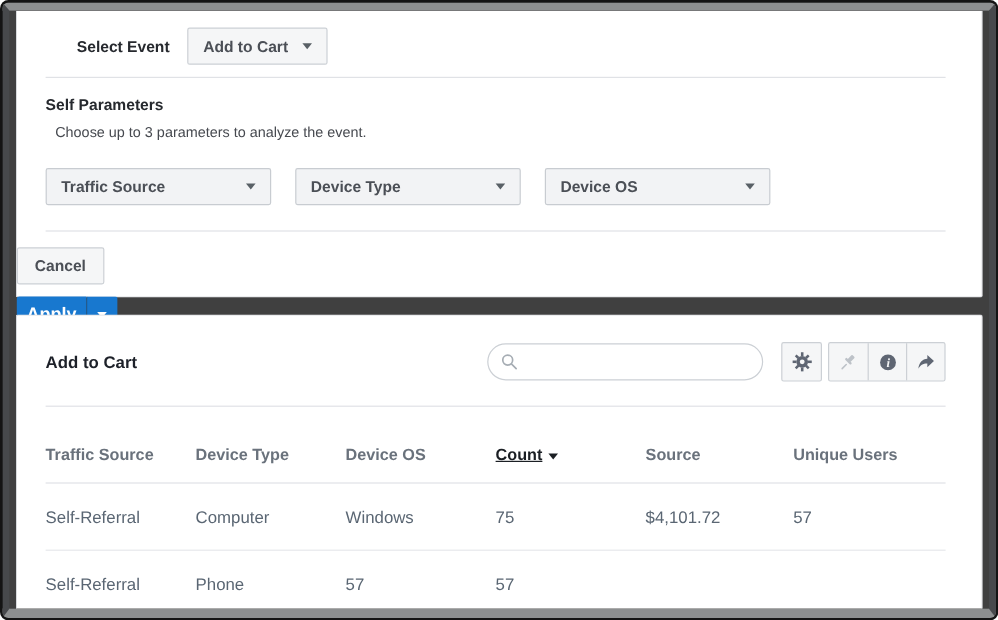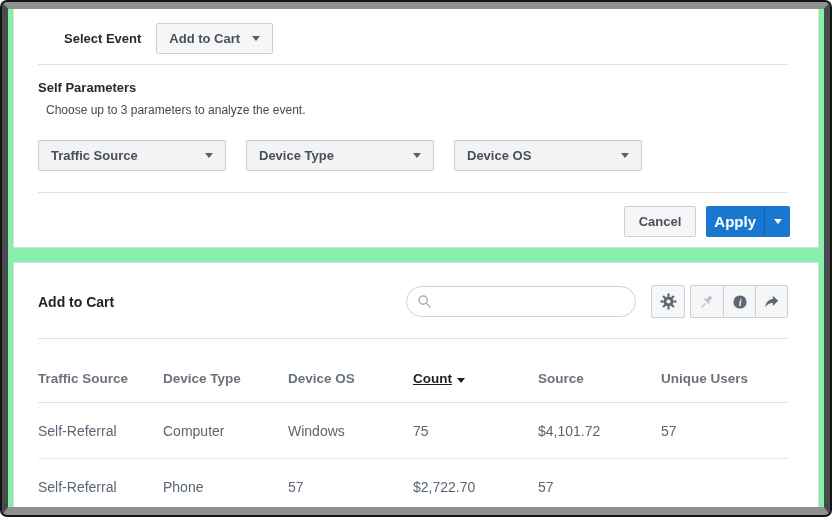--- a/index.html
+++ b/index.html
@@ -16,21 +16,21 @@
     border-radius:7px;
     padding:2px;
   }
   .window {
     width:100%; height:100%;
     border-top:7px solid #8d8f90;
     border-bottom:8px solid #8d8f90;
     border-left:6px solid #47494c;
     border-right:6px solid #47494c;
     border-radius:5px;
-    background:#86efac;
+    background:#404040;
     overflow:hidden;
     display:flex; flex-direction:column;
   }
   .card {
     margin:0 5px;
     background:#fff;
     border:1px solid #d9dbdf;
   }
   .card-params { border-top:none; border-radius:0 0 2px 2px; height:239px; flex:none; }
   .card-gap { height:14px; flex:none; }
@@ -63,21 +63,21 @@
   .dropdown-row { display:flex; gap:20px; padding:15px 30px 0 24px; }
   .param-dd {
     width:188px; height:31px; padding:0 12px;
     background:#f2f3f5; border:1px solid #c8ccd1; border-radius:2px;
     display:flex; align-items:center; justify-content:space-between;
     font-size:13px; font-weight:bold; color:#4b4f56;
     cursor:pointer;
   }
   .hr-mid { margin-top:21px; }
 
-  .actions-row { display:flex; justify-content:flex-end; align-items:flex-start; gap:10px; padding:13px 28px 0 0; }
+  .actions-row { display:flex; justify-content:flex-end; align-items:flex-start; gap:10px; padding:13px 28px 0 0;flex-direction:column; }
   .btn-cancel { padding:0 14px; }
   .split-btn { display:flex; height:31px; }
   .apply-main {
     background:#1878cf; color:#fff;
     font-size:15px; font-weight:bold;
     display:flex; align-items:center; padding:0 8px;
     border-radius:2px 0 0 2px; cursor:pointer;
   }
   .apply-caret {
     width:26px; background:#1878cf;
@@ -277,20 +277,19 @@
           <div class="td">Windows</div>
           <div class="td">75</div>
           <div class="td">$4,101.72</div>
           <div class="td">57</div>
         </div>
 
         <div class="trow">
           <div class="td">Self-Referral</div>
           <div class="td">Phone</div>
           <div class="td">57</div>
-          <div class="td">$2,722.70</div>
           <div class="td">57</div>
         </div>
       </div>
 
     </div>
   </div>
 </div>
 
 </body></html>

